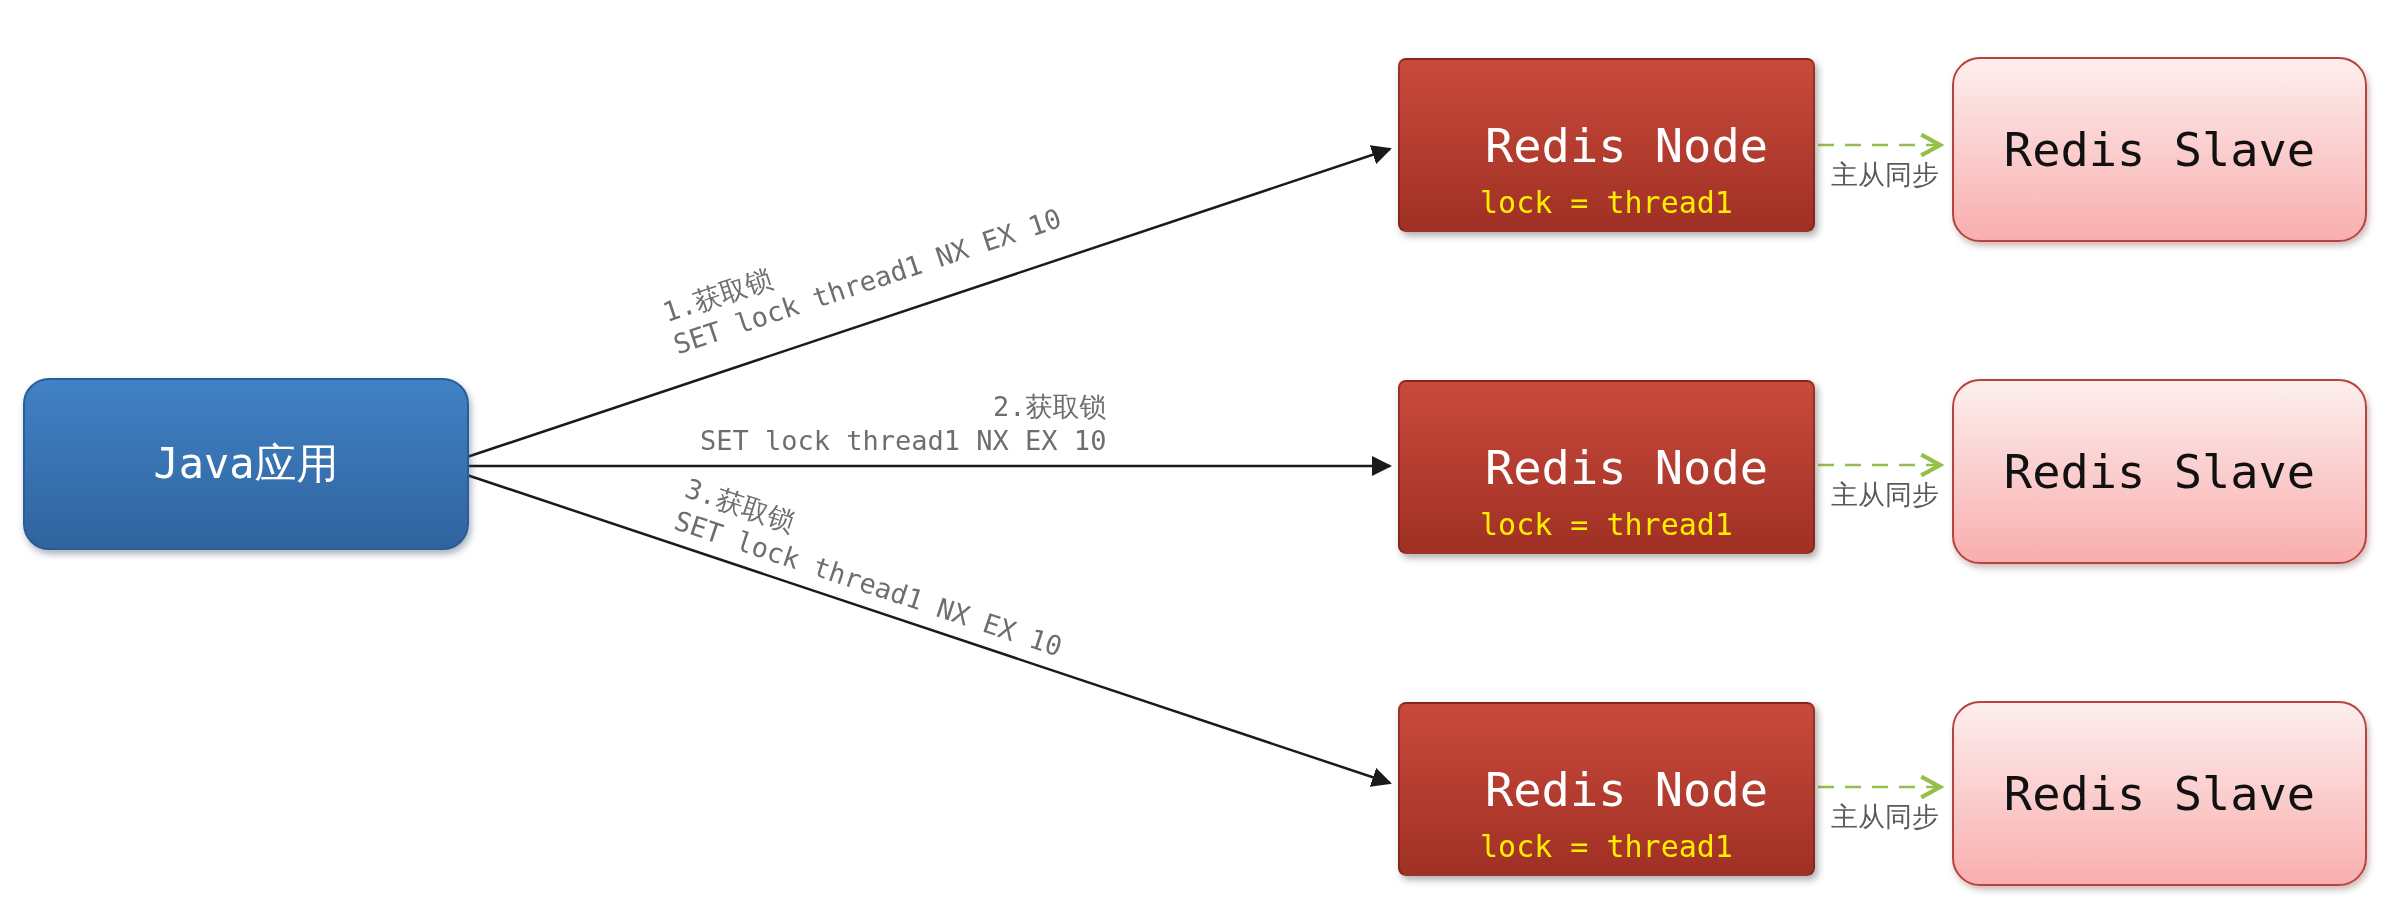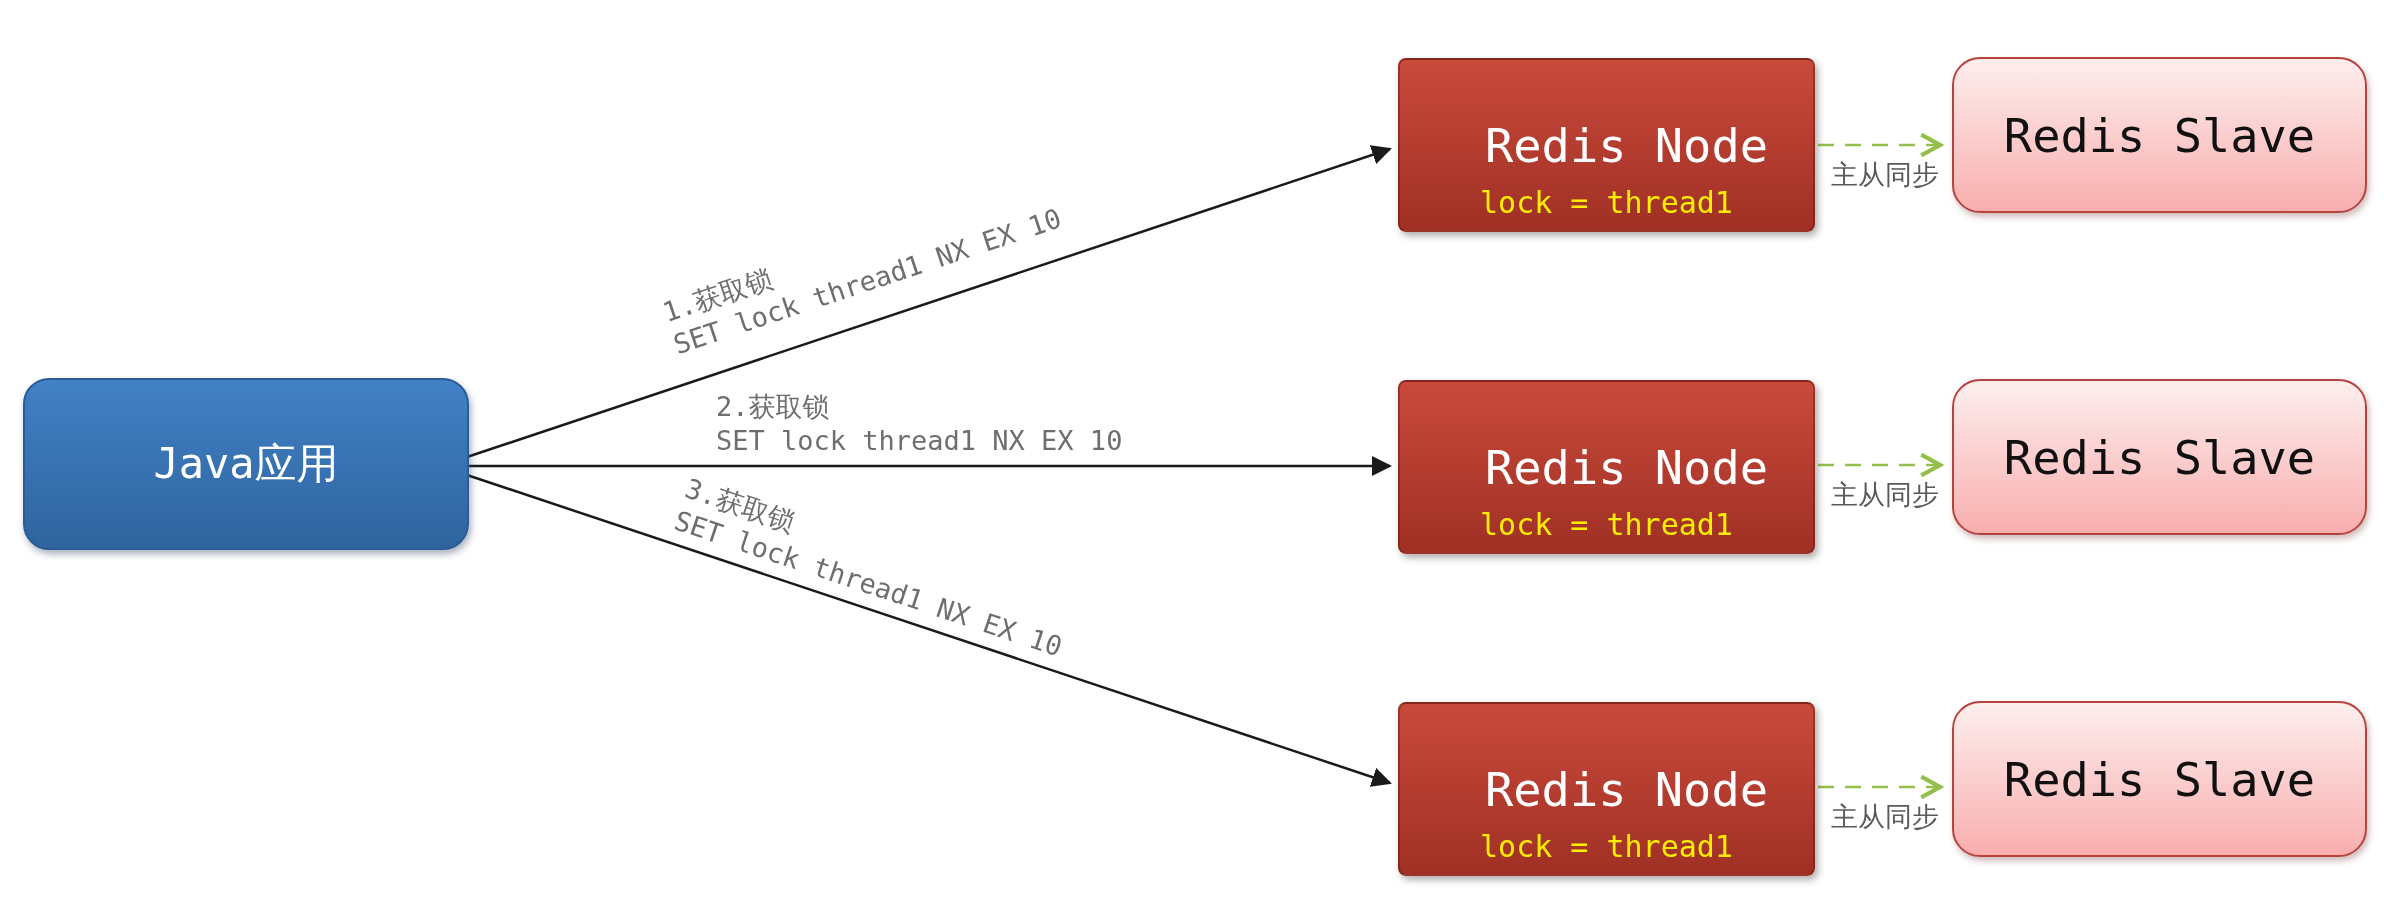--- a/index.html
+++ b/index.html
@@ -29,42 +29,42 @@
     background:linear-gradient(to bottom,var(--node-top),var(--node-bottom));
     border:2px solid var(--node-border);
     box-shadow:3px 4px 7px rgba(80,80,80,.45);
     color:#ffffff; font-size:47px;padding-left:40px;
   }
   .node-box .node-lock{
     position:absolute; left:0; bottom:10px; width:100%;
     font-size:30px; color:var(--lock-text); text-align:center;
   }
   .slave-box{
-    left:1952px; width:415px; height:156px; border-radius:28px;
+    left:1952px; width:415px; height:185px; border-radius:28px;
     background:linear-gradient(to bottom,var(--slave-top) 0%,var(--slave-bottom) 100%);
     border:2.5px solid var(--slave-border);
     box-shadow:2px 4px 6px rgba(120,60,60,.35);
     color:#111111; font-size:47px;
   }
   .row1 .node-box{top:58px;}  .row1 .slave-box{top:57px;}
   .row2 .node-box{top:380px;} .row2 .slave-box{top:379px;}
   .row3 .node-box{top:702px;} .row3 .slave-box{top:701px;}
   
   #connectors{position:absolute; left:0; top:0; width:2384px; height:914px;}
   .solid-line{stroke:var(--arrow-black); stroke-width:2.5; fill:none;}
   .sync-line{stroke:var(--sync-arrow); stroke-width:2.5; fill:none; stroke-dasharray:16 11;}
   .solid-head{fill:var(--arrow-black);}
   .sync-head{stroke:var(--sync-arrow); stroke-width:2; fill:none;}
   
   .arrow-label{
     position:absolute; color:var(--label-gray); font-size:27px; line-height:34px;
     white-space:nowrap; transform-origin:left bottom;
   }
   .arrow-label.up{left:680px; top:294px; transform:rotate(-18.4deg);}
-  .arrow-label.flat{left:716px; top:390px;}
+  .arrow-label.flat{left:700px; top:390px;text-align:right;}
   .arrow-label.down{left:670px; top:468px; transform:rotate(18.4deg);}
   .sync-label{
     position:absolute; left:1815px; width:140px; text-align:center;
     color:var(--sync-gray); font-size:27px;
     font-family:Liberation Serif, serif;
   }
   .sync-label.r1{top:157px;} .sync-label.r2{top:477px;} .sync-label.r3{top:799px;}
 </style>
 </head>
 <body>

